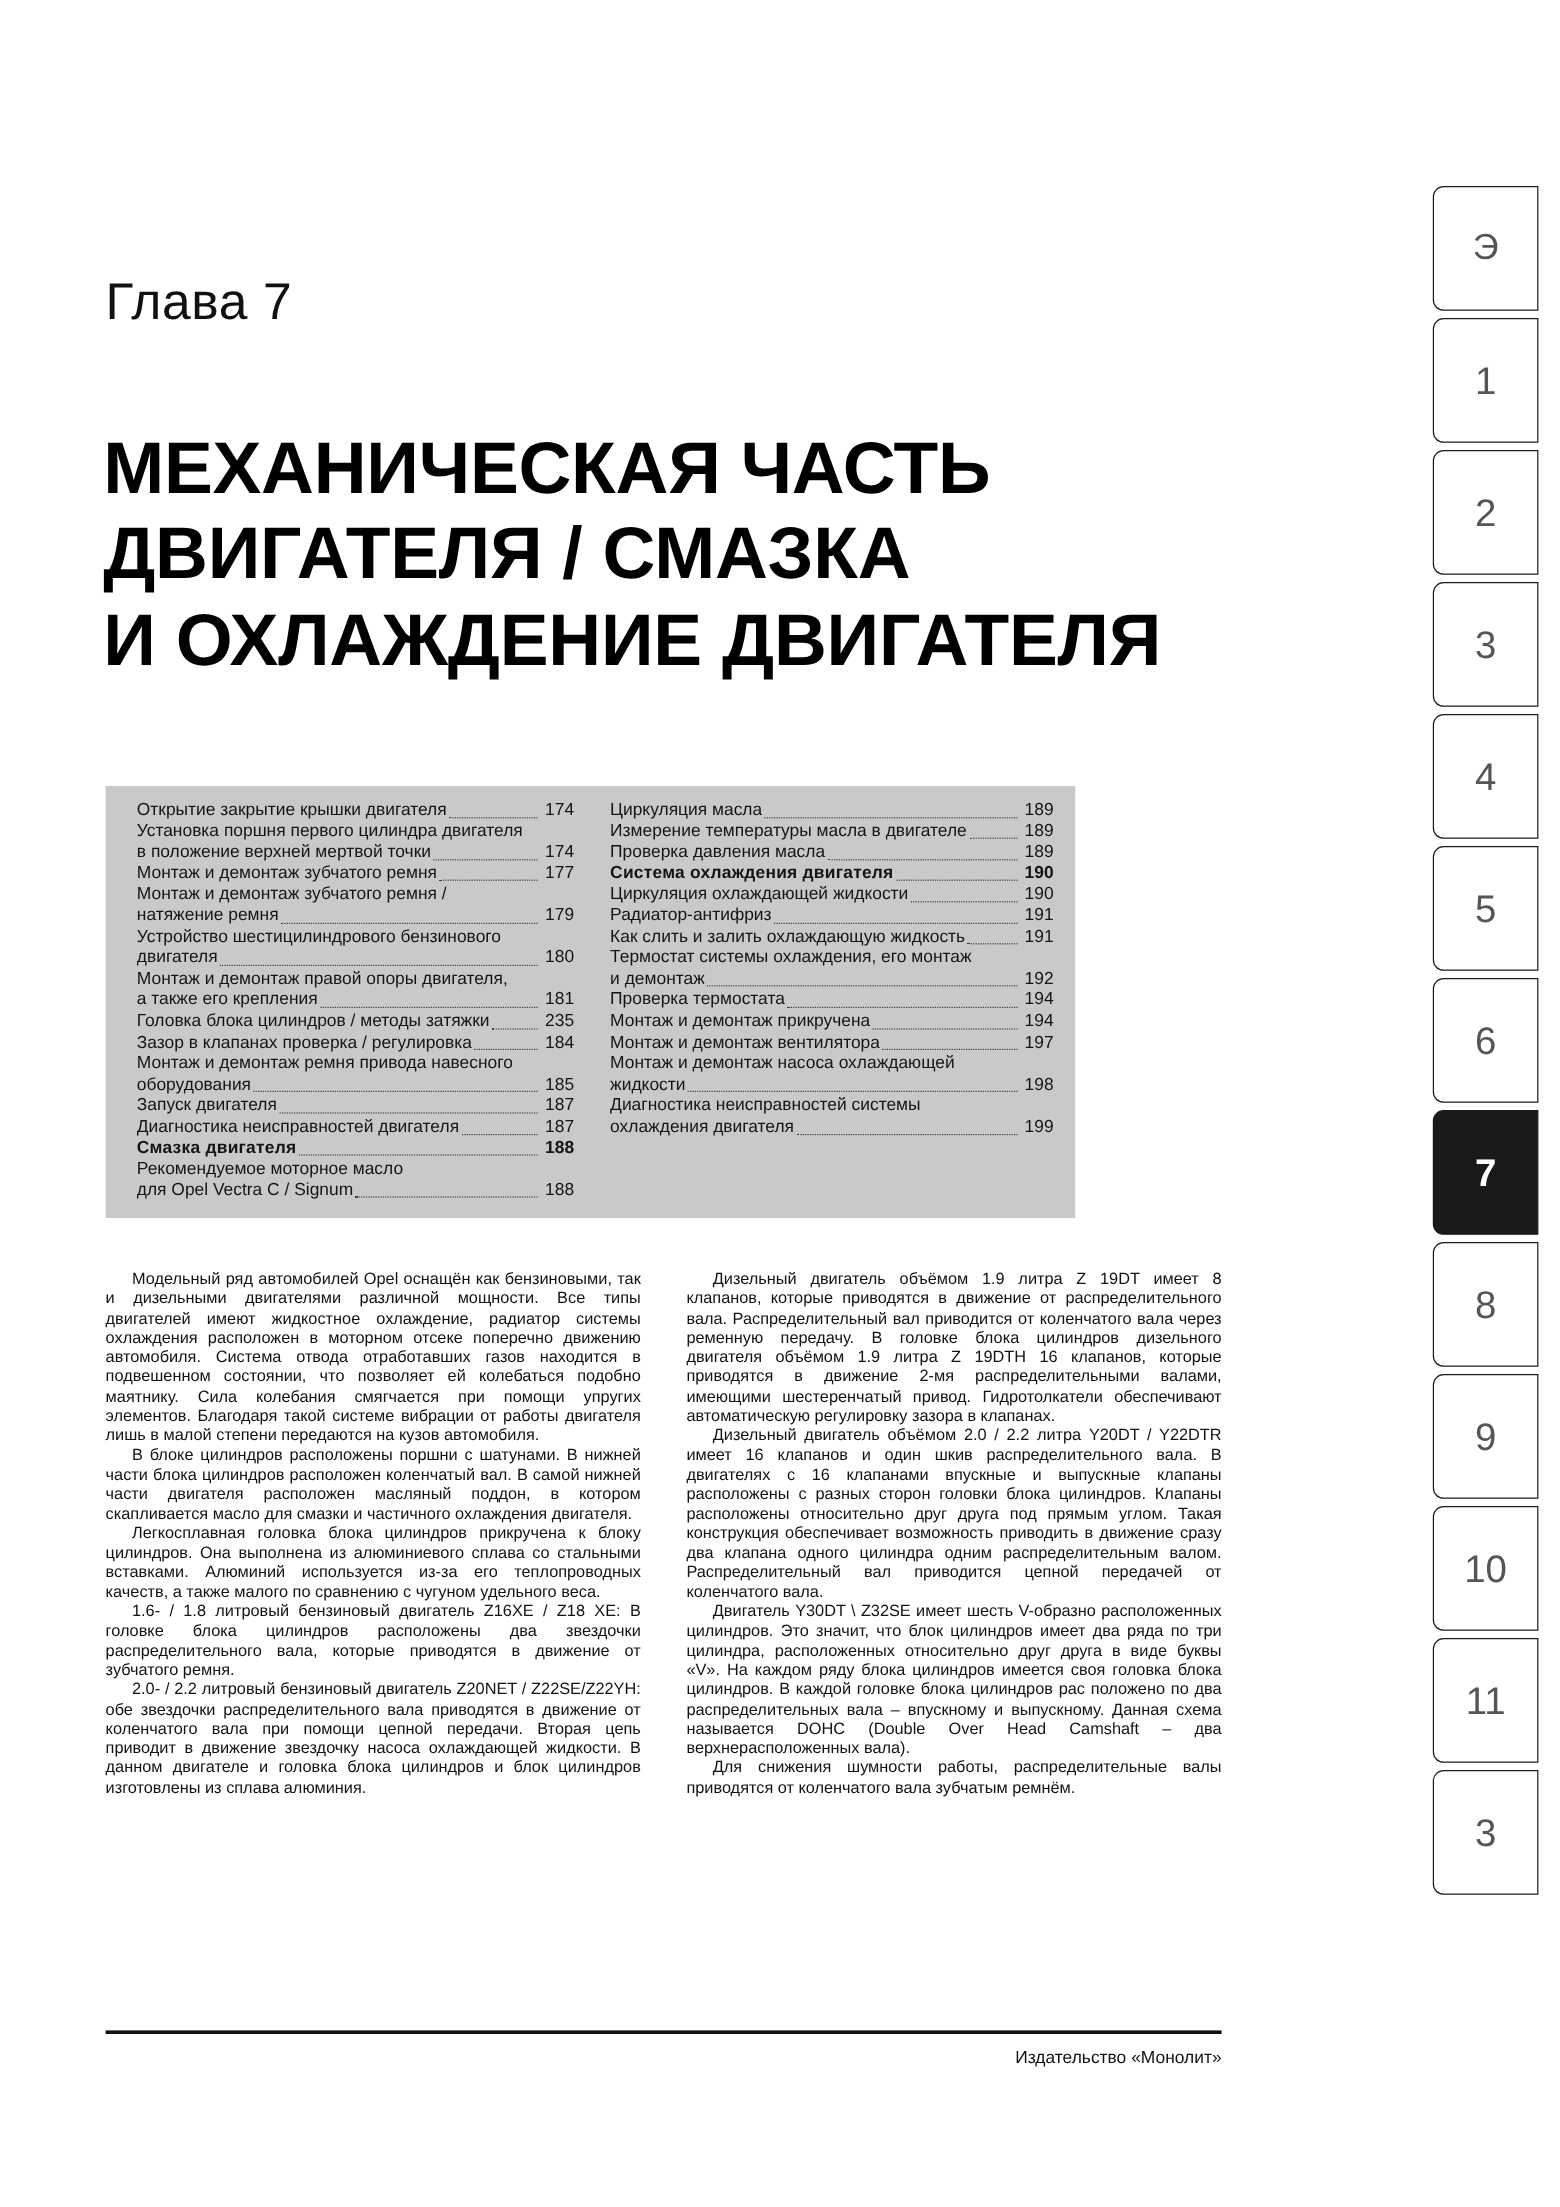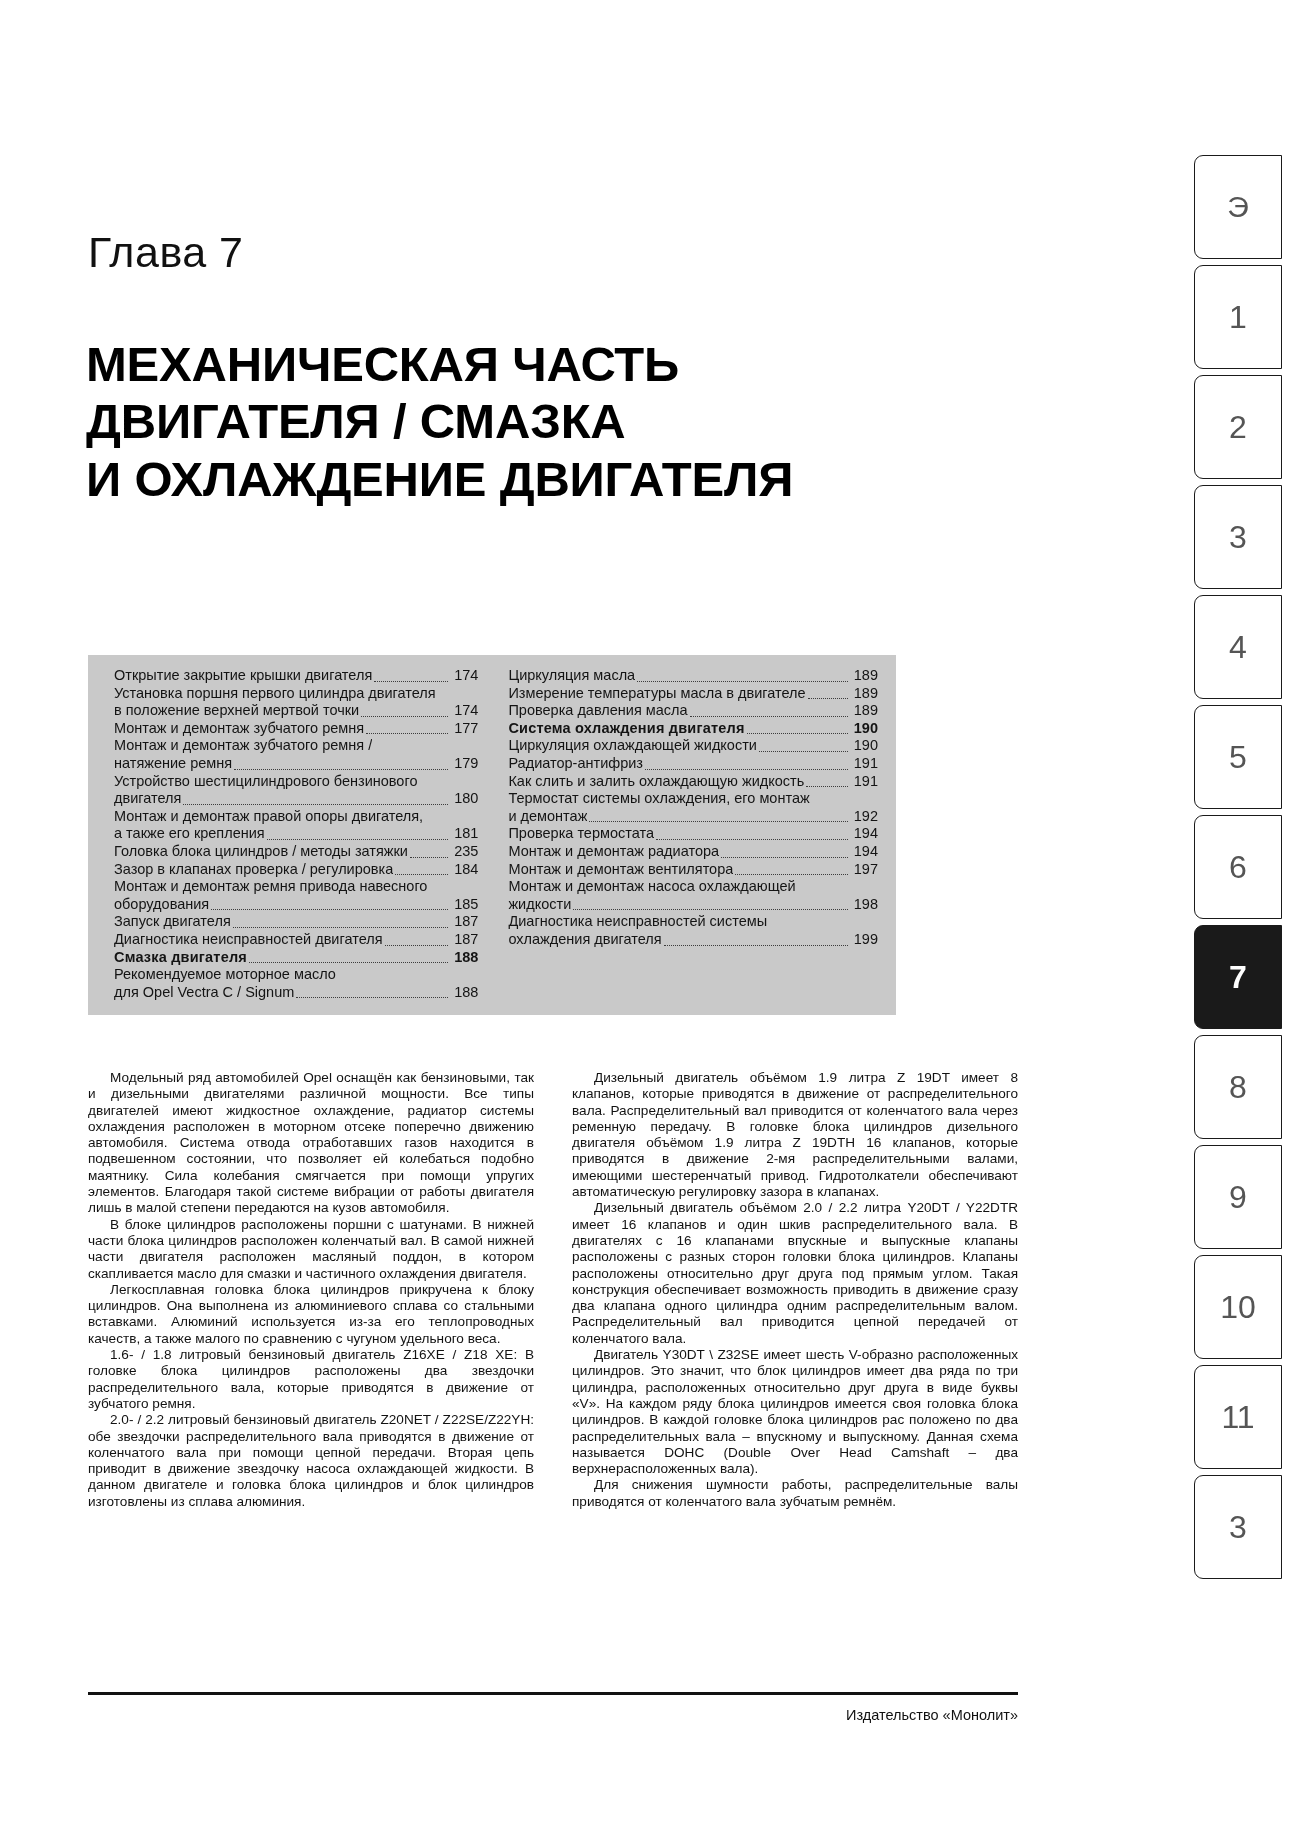--- a/index.html
+++ b/index.html
@@ -61,23 +61,23 @@
     left: 88px;
     top: 228px;
     font-size: 43px;
     letter-spacing: 0.5px;
     color: #111111;
     text-align: center;
   }
   .chapter-title {
     position: absolute;
     left: 86px;
-    top: 336px;
+    top: 355px;
     width: 930px;
-    font-size: 49px;
+    font-size: 61px;
     font-weight: bold;
     line-height: 1.17;
     letter-spacing: -0.2px;
     color: #000000;
   }
   .chapter-title .tline { display: block; white-space: nowrap; }
 
   
   .toc {
     position: absolute;
@@ -125,21 +125,20 @@
   .toc-row.bold .t { letter-spacing: 0.2px; }
 
   
   .body-cols {
     position: absolute;
     left: 88px;
     top: 1058px;
     width: 930px;
     display: flex;
     gap: 38px;
-    margin-top: 12px;
   }
   .bcol {
     width: 446px;
     font-size: 13.6px;
     line-height: 16.3px;
     text-align: justify;
     color: #121212;
   }
   .bcol p {
     margin: 0;
@@ -347,21 +346,21 @@
           <span class="t">и демонтаж</span>
           <span class="dots"></span>
           <span class="pg">192</span>
         </div>
         <div class="toc-row">
           <span class="t">Проверка термостата</span>
           <span class="dots"></span>
           <span class="pg">194</span>
         </div>
         <div class="toc-row">
-          <span class="t">Монтаж и демонтаж радиатора</span>
+          <span class="t">Монтаж и демонтаж прикручена</span>
           <span class="dots"></span>
           <span class="pg">194</span>
         </div>
         <div class="toc-row">
           <span class="t">Монтаж и демонтаж вентилятора</span>
           <span class="dots"></span>
           <span class="pg">197</span>
         </div>
         <div class="toc-row cont">
           <span class="t">Монтаж и демонтаж насоса охлаждающей</span>

